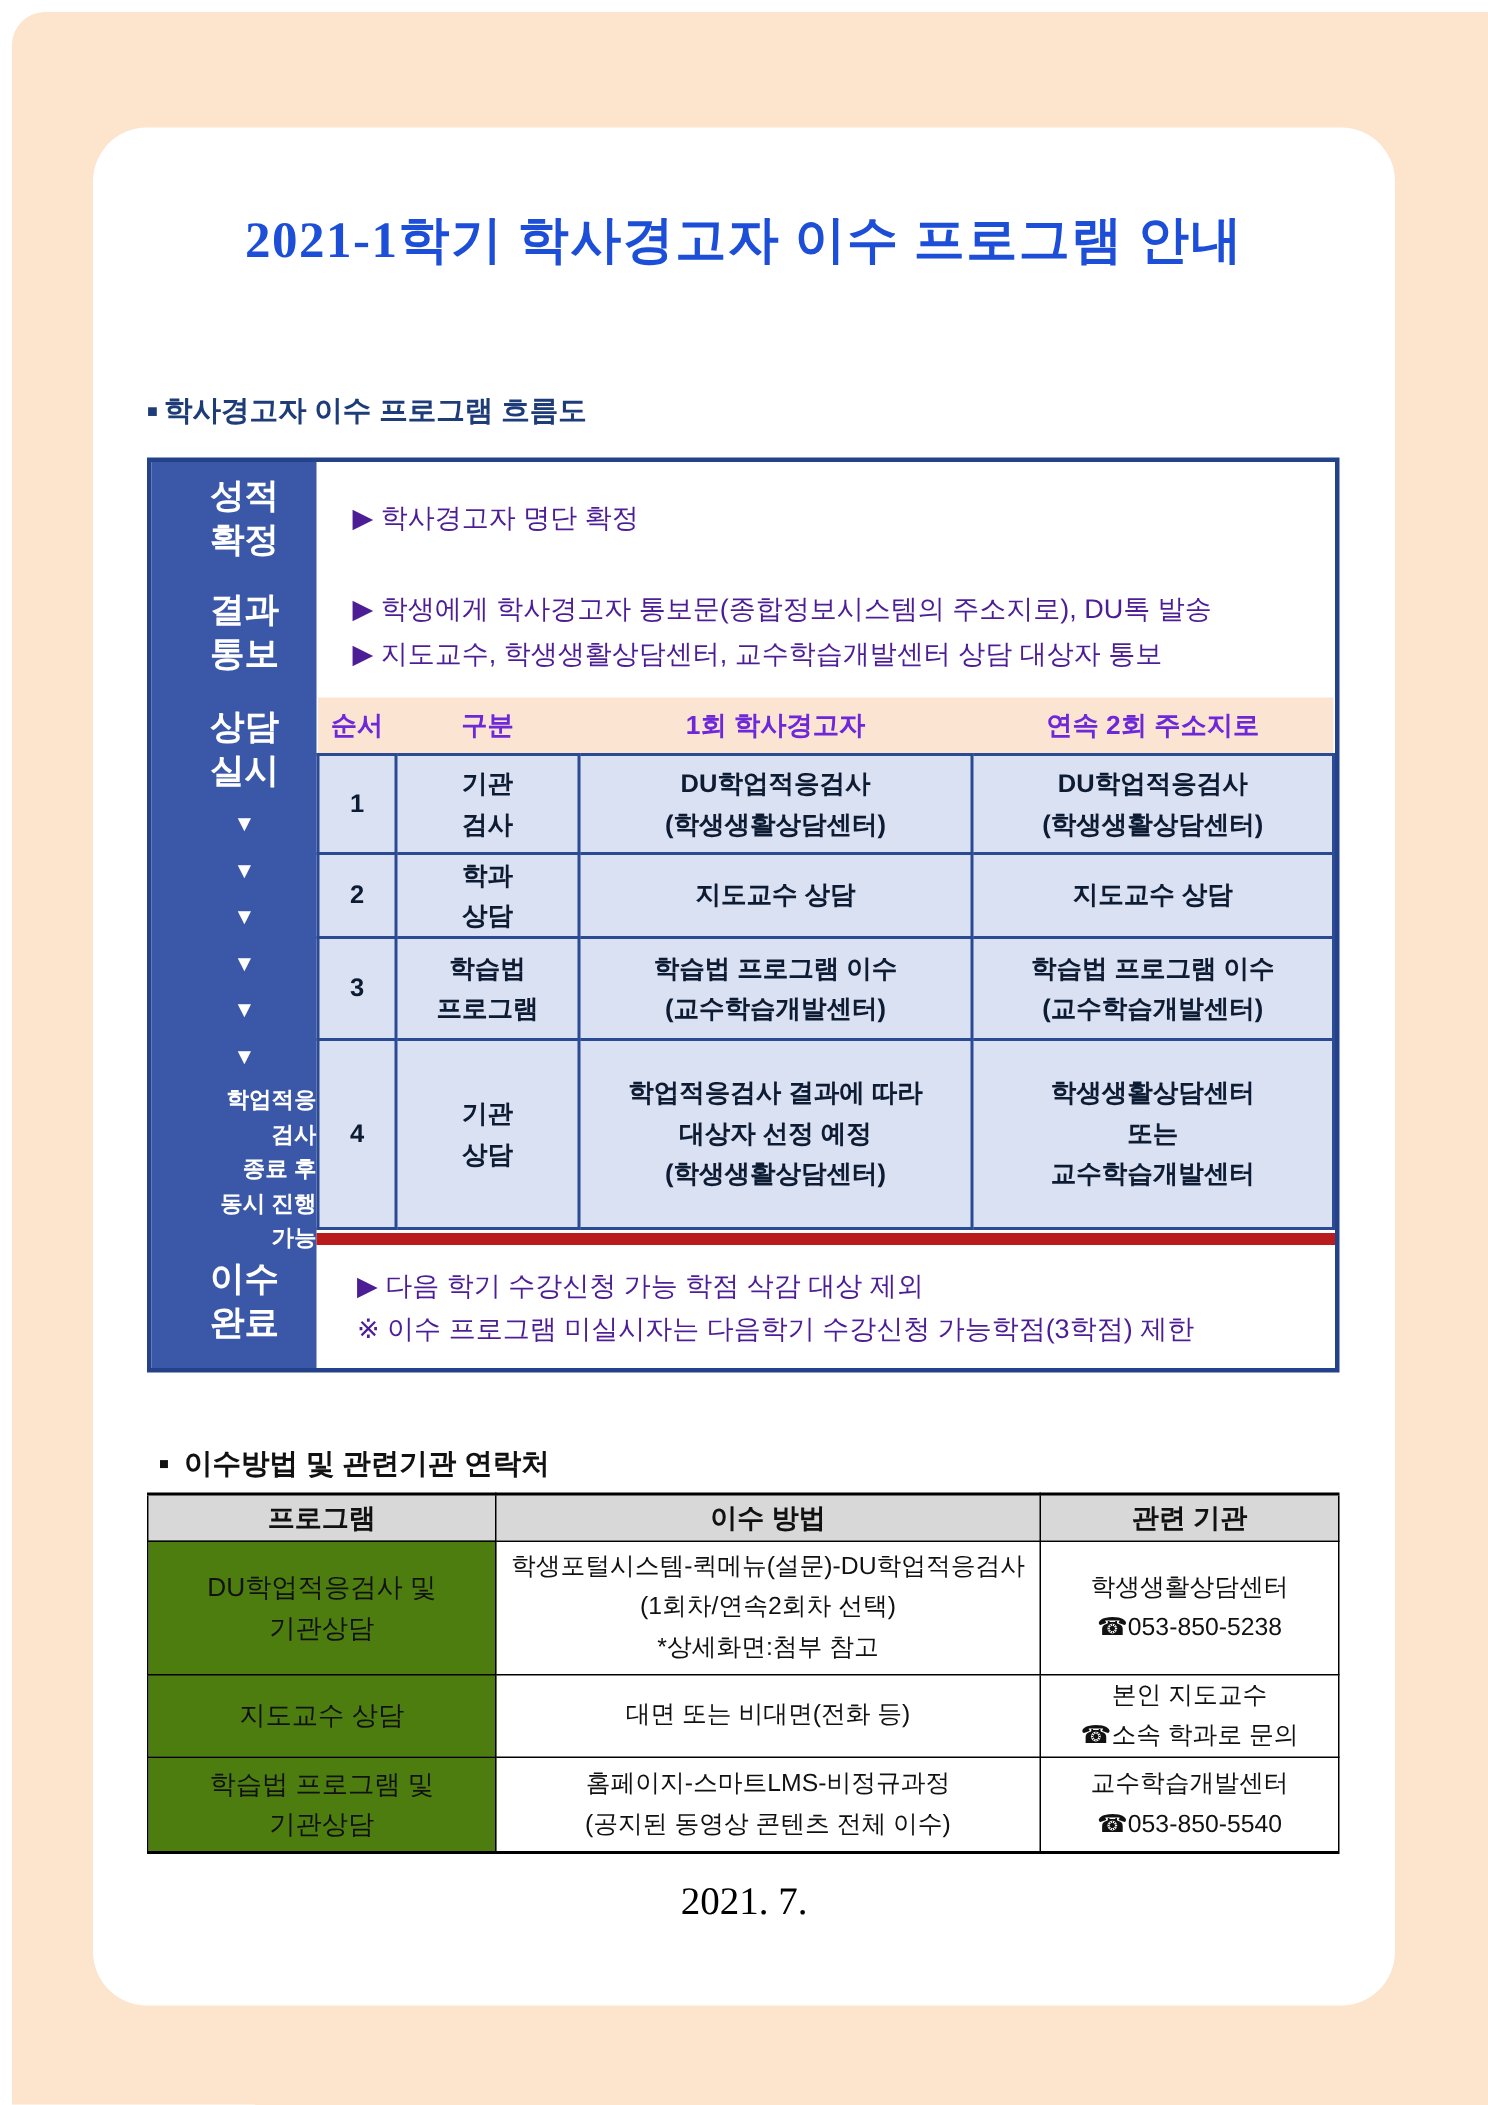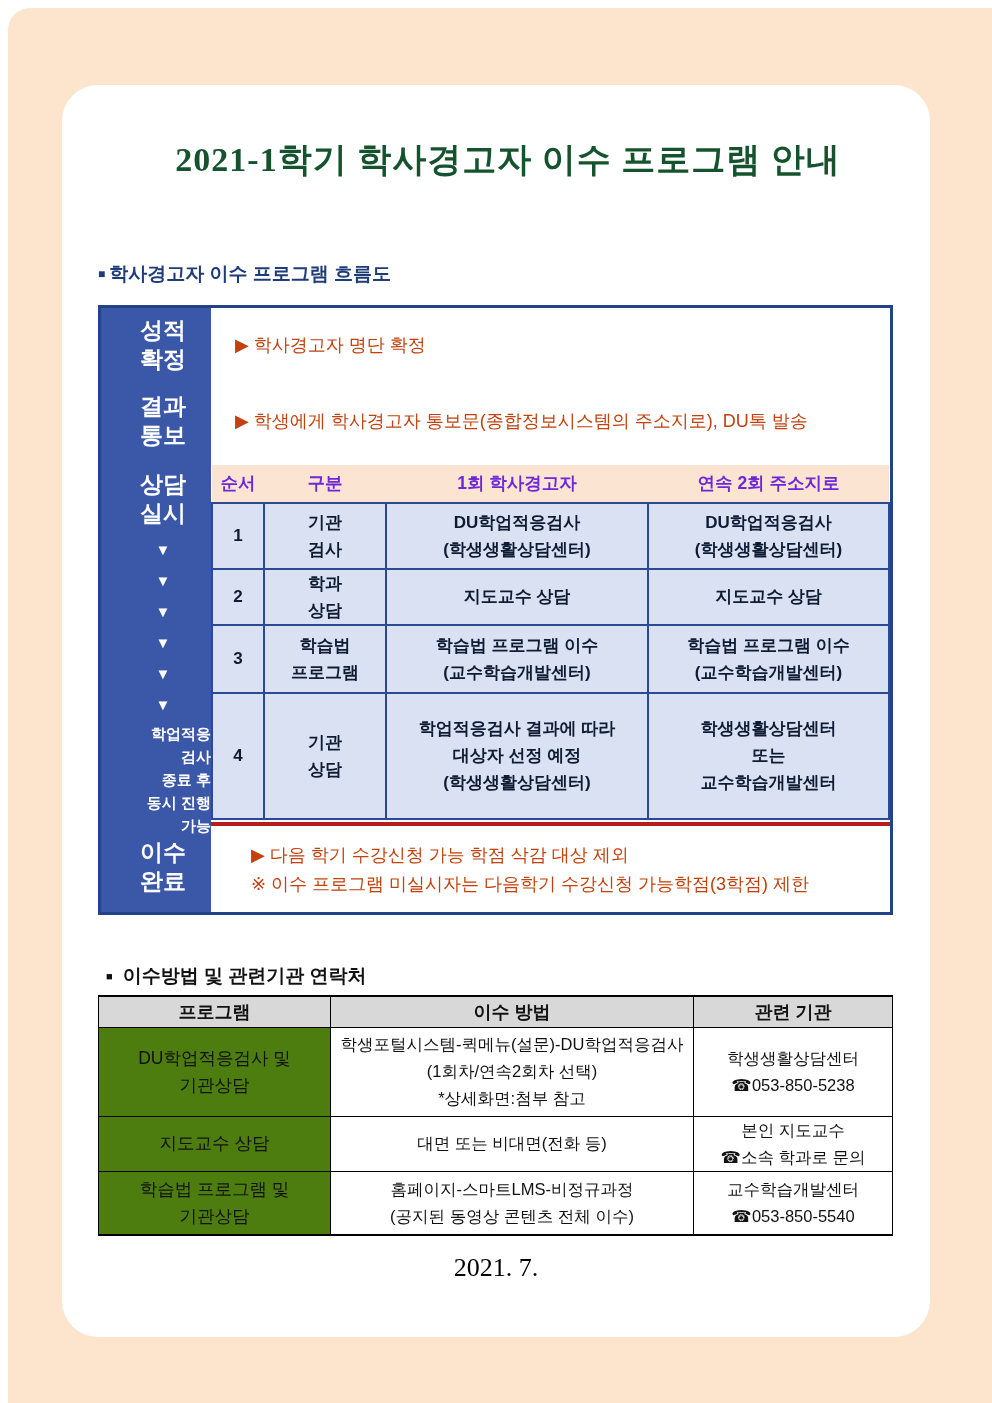--- a/index.html
+++ b/index.html
@@ -1,46 +1,46 @@
 <!DOCTYPE html>
 <html><head>
 <meta charset="utf-8">
 <style>
   * { margin:0; padding:0; box-sizing:border-box; }
   html,body { width:992px; height:1403px; background:#ffffff; font-family:"Liberation Sans","DejaVu Sans",sans-serif; }
   .page { position:absolute; left:8px; top:8px; right:0; bottom:0; background:#fce4cd; border-top-left-radius:22px; }
   .card { position:absolute; left:54px; top:77px; width:868px; height:1252px; background:#ffffff; border-radius:36px; }
 
-  .page-title { position:absolute; top:52px; left:12px; width:100%; text-align:center;
+  .page-title { position:absolute; top:52px; left:0; width:100%; text-align:center;
     font-family:"Liberation Serif","DejaVu Serif",serif; font-size:34px; font-weight:700;
-    color:#14532d; letter-spacing:1px; }
+    color:#1d4ed8; letter-spacing:1px; }
 
   .flow-label { position:absolute; left:36px; top:176px; font-size:19px; font-weight:700;
     color:#1e3c78; display:flex; align-items:center; gap:4px; }
   .flow-label .bullet { font-size:12px; line-height:12px; }
 
   .flowchart { position:absolute; left:36px; top:220px; width:795px; height:610px;
     border:3px solid #24428a; display:flex; background:#fff; }
   .fc-sidebar { width:110px; background:#3a57a8; flex:none; display:flex; flex-direction:column; }
   .sb-block { color:#ffffff; font-weight:700; font-size:23px; line-height:29px; text-align:right;
     display:flex; flex-direction:column; align-items:center; justify-content:center;padding-left:14px; }
   .sb1 { height:74px; }
   .sb2 { height:79px; }
   .sb3 { height:362px; justify-content:flex-start; padding-top:10px; }
   .sb4 { height:90px; }
   .sb-arrows { display:flex; flex-direction:column; gap:16px; margin-top:14px; }
   .sb-arrows .arrow { font-size:15px; line-height:15px; color:#fff; }
   .sb-note { margin-top:10px; font-size:15px; line-height:23px; font-weight:700;margin-left:24px; }
 
   .fc-content { flex:1; display:flex; flex-direction:column; }
-  .fc-line { font-size:18px; color:#c2410c; }
+  .fc-line { font-size:18px; color:#4c1d95; }
   .fc-s1 { height:74px; display:flex; align-items:center; padding-left:24px; }
   .fc-s2 { height:79px; display:flex; flex-direction:column; justify-content:center; gap:6px; padding-left:24px; }
   .fc-s3 { height:362px; }
-  .fc-s4 { height:90px; border-top:4px solid #b91c1c; display:flex; flex-direction:column; justify-content:center; gap:5px; padding-left:40px; }
+  .fc-s4 { height:90px; border-top:8px solid #b91c1c; display:flex; flex-direction:column; justify-content:center; gap:5px; padding-left:27px; }
 
   .inner-table { width:100%; height:354px; margin-top:4px; border-collapse:collapse;
     table-layout:fixed; text-align:center; }
   .inner-table th { background:#fce4d2; border:none; font-size:17.5px; font-weight:700;
     color:#6d28d9; height:38px; }
   .inner-table td { background:#dae1f3; border:2px solid #2b4a94; font-size:17px;
     font-weight:600; color:#0d1b33; line-height:27px; }
   .it-r1 { height:66px; } .it-r2 { height:56px; } .it-r3 { height:68px; } .it-r4 { height:126px; }
 
   .contact-label { position:absolute; left:44px; top:878px; font-size:19px; font-weight:700;
@@ -90,20 +90,21 @@
         </div>
         <div class="sb-block sb4">이수<br>완료</div>
       </div>
 
       <div class="fc-content">
         <div class="fc-sec fc-s1">
           <div class="fc-line">▶  학사경고자 명단 확정</div>
         </div>
         <div class="fc-sec fc-s2">
           <div class="fc-line">▶  학생에게 학사경고자 통보문(종합정보시스템의 주소지로), DU톡 발송</div>
+          <div class="fc-line">▶  지도교수, 학생생활상담센터, 교수학습개발센터 상담 대상자 통보</div>
         </div>
         <div class="fc-sec fc-s3">
           <table class="inner-table">
             <colgroup>
                 <col style="width:52px">
                 <col style="width:122px">
                 <col style="width:262px">
                 <col>
               </colgroup>
             <tbody>

